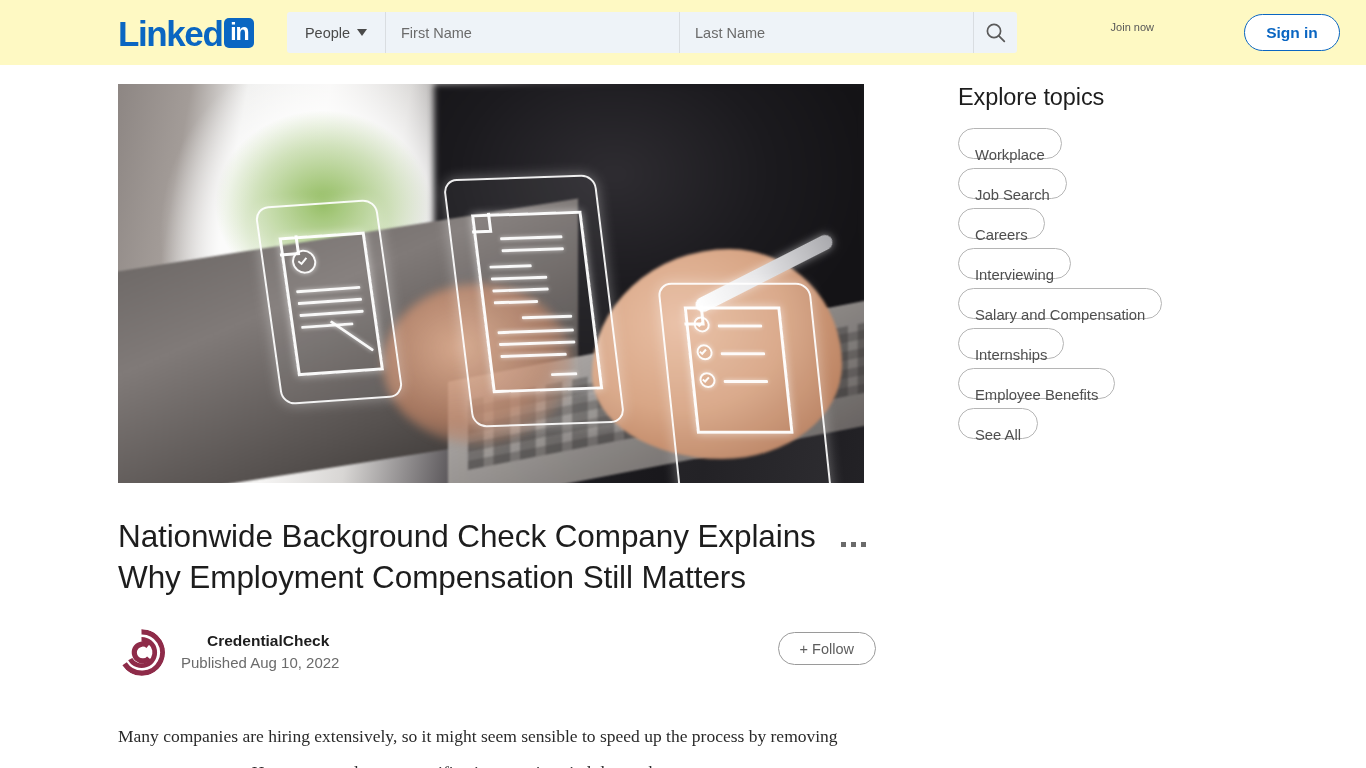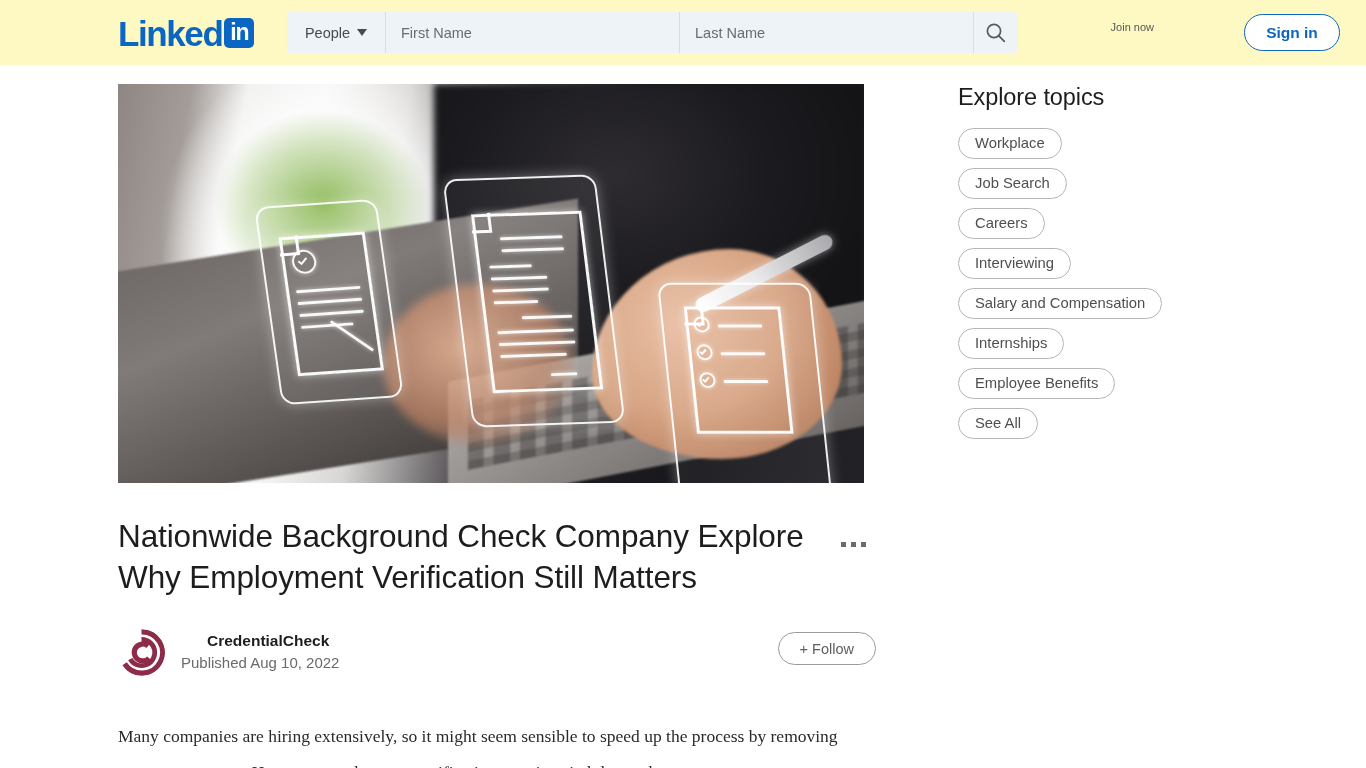--- a/index.html
+++ b/index.html
@@ -300,21 +300,21 @@
     font-size: 23.5px;
     color: #1d1d1d;
     font-weight: normal;
     margin: 0 0 17px 0;
     letter-spacing: -0.1px;
   }
   .pill {
     display: inline-block;
     border: 1.2px solid #b5b5b5;
     border-radius: 17px;
-    padding: 0 16px;
+    padding: 12px 16px;
     height: 31px;
     line-height: 29px;
     font-size: 14.8px;
     color: #4f4f4f;
     background: #ffffff;
     margin-bottom: 9px;
     cursor: pointer;
     white-space: nowrap;
   }
   .pill-row { display: block; }
@@ -400,21 +400,21 @@
         <div class="circ" style="left:30px; top:60px; width:16px; height:16px;"></div>
         <div class="tick" style="left:33px; top:65px; width:7px; height:4px;"></div>
         <div class="docline" style="left:54px; top:68px; width:44px;"></div>
         <div class="circ" style="left:30px; top:88px; width:16px; height:16px;"></div>
         <div class="tick" style="left:33px; top:93px; width:7px; height:4px;"></div>
         <div class="docline" style="left:54px; top:96px; width:44px;"></div>
       </div>
     </div>
 
     <div class="title-row">
-      <h1 class="title">Nationwide Background Check Company Explore Why Employment Verification Still Matters</h1>
+      <h1 class="title">Nationwide Background Check Company Explains Why Employment Compensation Still Matters</h1>
       <div class="more-menu">
         <i></i>
         <i></i>
         <i></i>
       </div>
     </div>
 
     <div class="byline">
       <div class="avatar">
         <svg width="47" height="47" viewBox="0 0 100 100">

